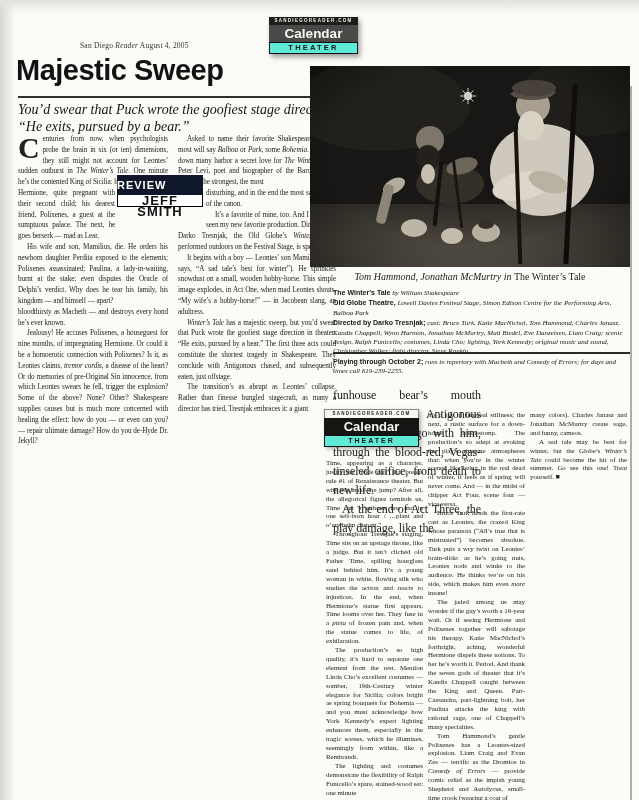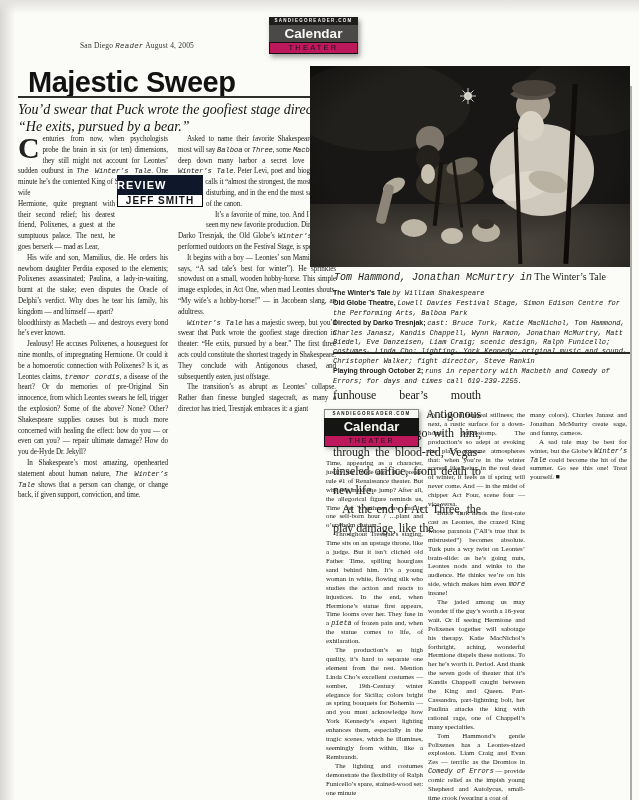--- a/index.html
+++ b/index.html
@@ -12,22 +12,22 @@
   .edge-line{position:absolute;left:630px;top:86px;width:2px;height:714px;background:#3a3a38;opacity:.4;}
 
   .masthead{position:absolute;left:80px;top:41px;font-size:7.5px;color:#333;letter-spacing:.2px;}
 
   
   .badge{position:absolute;box-shadow:2px 3px 5px rgba(40,40,40,.45);}
   .badge .site{background:#1e1d1c;color:#f2f2ef;font-family:"Liberation Sans",sans-serif;
         font-size:4.5px;font-weight:bold;letter-spacing:1.3px;text-align:center;line-height:8px;height:8px;}
   .badge .cal{background:#4a4947;color:#f7f7f4;font-family:"Liberation Sans",sans-serif;
         font-weight:bold;text-align:center;}
-  .badge .thea{background:#be185d;color:#141414;font-family:"Liberation Sans",sans-serif;
-        font-weight:normal;text-align:center;border:1px solid #111;}
+  .badge .thea{background:#5eead4;color:#141414;font-family:"Liberation Sans",sans-serif;
+        font-weight:bold;text-align:center;border:1px solid #111;}
   .badge-top{left:269px;top:17px;width:89px;}
   .badge-top .cal{font-size:13.5px;line-height:17px;height:17px;}
   .badge-top .thea{font-size:7.5px;letter-spacing:2.2px;line-height:10px;height:10px;}
   .badge-bottom{left:324px;top:409px;width:95px;box-shadow:2px 2px 4px rgba(40,40,40,.35);}
   .badge-bottom .site{background:#f7f7f4;color:#1a1a1a;border:1px solid #888;border-bottom:none;}
   .badge-bottom .cal{background:#151514;font-size:13px;line-height:17px;height:17px;}
   .badge-bottom .thea{font-size:7px;letter-spacing:2px;line-height:10px;height:10px;}
 
   .headline{position:absolute;left:16px;top:54px;font-family:"Liberation Sans",sans-serif;
         font-weight:bold;font-size:29px;letter-spacing:-.5px;color:#121212;}
@@ -43,21 +43,21 @@
   .blk.narrowL{margin-left:28px;}
   .top-col{font-size:7.2px;line-height:10.8px;letter-spacing:-.1px;}
   .col1{left:18px;top:134px;width:150px;}
   .col2{left:178px;top:134px;width:158px;}
   .dropcap{float:left;font-size:30px;line-height:24px;font-weight:bold;padding:2px 3px 0 0;color:#222;}
 
   .review-box{position:absolute;left:117px;top:175px;width:86px;}
   .review-bar{background:#0f172a;color:#fff;font-family:"Liberation Sans",sans-serif;font-weight:bold;
         font-size:11px;letter-spacing:1px;text-align:left;line-height:20px;height:20px;}
   .review-author{background:#fff;border:1px solid #000;border-top:none;color:#111;
-        font-family:"Liberation Sans",sans-serif;font-weight:bold;font-size:10px;letter-spacing:1px;
+        font-family:"Liberation Sans",sans-serif;font-weight:bold;font-size:13px;letter-spacing:1px;
         text-align:center;line-height:11px;height:11px;}
 
   .photo{position:absolute;left:310px;top:66px;width:320px;height:201px;background:#161616;overflow:hidden;}
   .photo svg{display:block;}
   .photo-caption{position:absolute;left:310px;top:271px;width:320px;text-align:center;
         font-size:10px;color:#222;}
   .photo-caption em{font-style:italic;}
 
   .credits{position:absolute;left:333px;top:288px;width:297px;font-size:7px;line-height:9.4px;color:#161616;}
   .credits p{margin:0;}
@@ -67,56 +67,55 @@
 
   .mid{font-size:12px;line-height:19px;letter-spacing:-.1px;margin-top:28px;}
   .mid-left{left:333px;top:358px;width:148px;}
   .mid-right{left:495px;top:358px;width:135px;}
 
   .bot{font-size:6.9px;line-height:8.9px;letter-spacing:-.05px;}
   .bot-col1{left:326px;top:459px;width:97px;}
   .bot-col2{left:428px;top:411px;width:97px;}
   .bot-col3{left:530px;top:411px;width:97px;}
 
-  em{font-style:italic;font-family:Liberation Mono, monospace;}
+  em{font-style:italic;}
   strong{font-weight:bold;}
 </style>
 </head>
 <body>
 
 <div class="page">
   <div class="edge-line"></div>
 
   <div class="masthead">San Diego <em>Reader</em> August 4, 2005</div>
 
   <div class="badge badge-top">
     <div class="site">SANDIEGOREADER.COM</div>
     <div class="cal">Calendar</div>
     <div class="thea">THEATER</div>
   </div>
 
-  <h1 class="headline" style="margin:12px;">Majestic Sweep</h1>
+  <h1 class="headline" style="margin:0;">Majestic Sweep</h1>
   <div class="headline-rule"></div>
   <div class="deck">You’d swear that Puck wrote the goofiest stage direction: “He exits, pursued by a bear.”</div>
 
   <div class="col top-col col1">
     <span class="dropcap">C</span>
     <div>
         <p class="blk">enturies from now, when psychologists probe the brain in six (or ten) dimensions, they still might not account for Leontes’ sudden outburst in <em>The Winter’s Tale</em>. One minute he’s the contented King of Sicilia: his beloved wife</p>
-        <p class="blk narrowR">Hermione, quite pregnant with their second relief; his dearest friend, Polixenes, a guest at the sumptuous palace. The next, he goes berserk — mad as Lear,</p>
+        <p class="blk narrowR">Hermione, quite pregnant with their second child; his dearest friend, Polixenes, a guest at the sumptuous palace. The next, he goes berserk — mad as Lear,</p>
         <p class="blk ind">His wife and son, Mamilius, die. He orders his newborn daughter Perdita exposed to the elements; Polixenes assassinated; Paulina, a lady-in-waiting, burnt at the stake; even disputes the Oracle of Delphi’s verdict. Why does he tear his family, his kingdom — and himself — apart?</p>
         <p class="blk">bloodthirsty as Macbeth — and destroys every bond he’s ever known.</p>
         <p class="blk ind">Jealousy! He accuses Polixenes, a houseguest for nine months, of impregnating Hermione. Or could it be a homoerotic connection with Polixenes? Is it, as Leontes claims, <em>tremor cordis</em>, a disease of the heart? Or do memories of pre-Original Sin innocence, from which Leontes swears he fell, trigger the explosion? Some of the above? None? Other? Shakespeare supplies causes but is much more concerned with healing the effect: how do you — or even can you? — repair ultimate damage? How do you de-Hyde Dr. Jekyll?</p>
-        <p class="blk ind">In Shakespeare’s most amazing, openhearted statement about human nature, <em>The Winter’s Tale</em> shows that a person can change, or change back, if given support, conviction, and time.</p>
       </div>
   </div>
 
   <div class="col top-col col2">
     <div>
-        <p class="blk ind">Asked to name their favorite Shakespearean play, most will say <em>Balboa</em> or <em>Three</em>, some <em>Macbeth</em>. But deep down many harbor a secret love for <em>The Winter’s Tale</em>. Peter Levi, poet and biographer of the Bard, calls it “almost the strongest, the most</p>
+        <p class="blk ind">Asked to name their favorite Shakespearean play, most will say <em>Balboa</em> or <em>Park</em>, some <em>Bohemia</em>. But deep down many harbor a secret love for <em>The Winter’s Tale</em>. Peter Levi, poet and biographer of the Bard, calls it “almost the strongest, the most</p>
         <p class="blk narrowL">disturbing, and in the end the most satisfying” of the canon.</p>
         <p class="blk narrowL ind">It’s a favorite of mine, too. And I have just seen my new favorite production. Directed by</p>
         <p class="blk">Darko Tresnjak, the Old Globe’s <em>Winter’s Tale</em>, performed outdoors on the Festival Stage, is special.</p>
         <p class="blk ind">It begins with a boy — Leontes’ son Mamilius (who says, “A sad tale’s best for winter”). He sprinkles snowdust on a small, wooden hobby-horse. This simple image explodes, in Act One, when mad Leontes shouts, “My wife’s a hobby-horse!” — in Jacobean slang, an adultress.</p>
         <p class="blk ind"><em>Winter’s Tale</em> has a majestic sweep, but you’d swear that Puck wrote the goofiest stage direction in theater: “He exits, pursued by a bear.” The first three acts could constitute the shortest tragedy in Shakespeare. They conclude with Antigonous chased, and subsequently eaten, just offstage.</p>
         <p class="blk ind">The transition’s as abrupt as Leontes’ collapse. Rather than finesse bungled stagecraft, as many a director has tried, Tresnjak embraces it: a giant</p>
       </div>
   </div>
 
   <div class="review-box">

